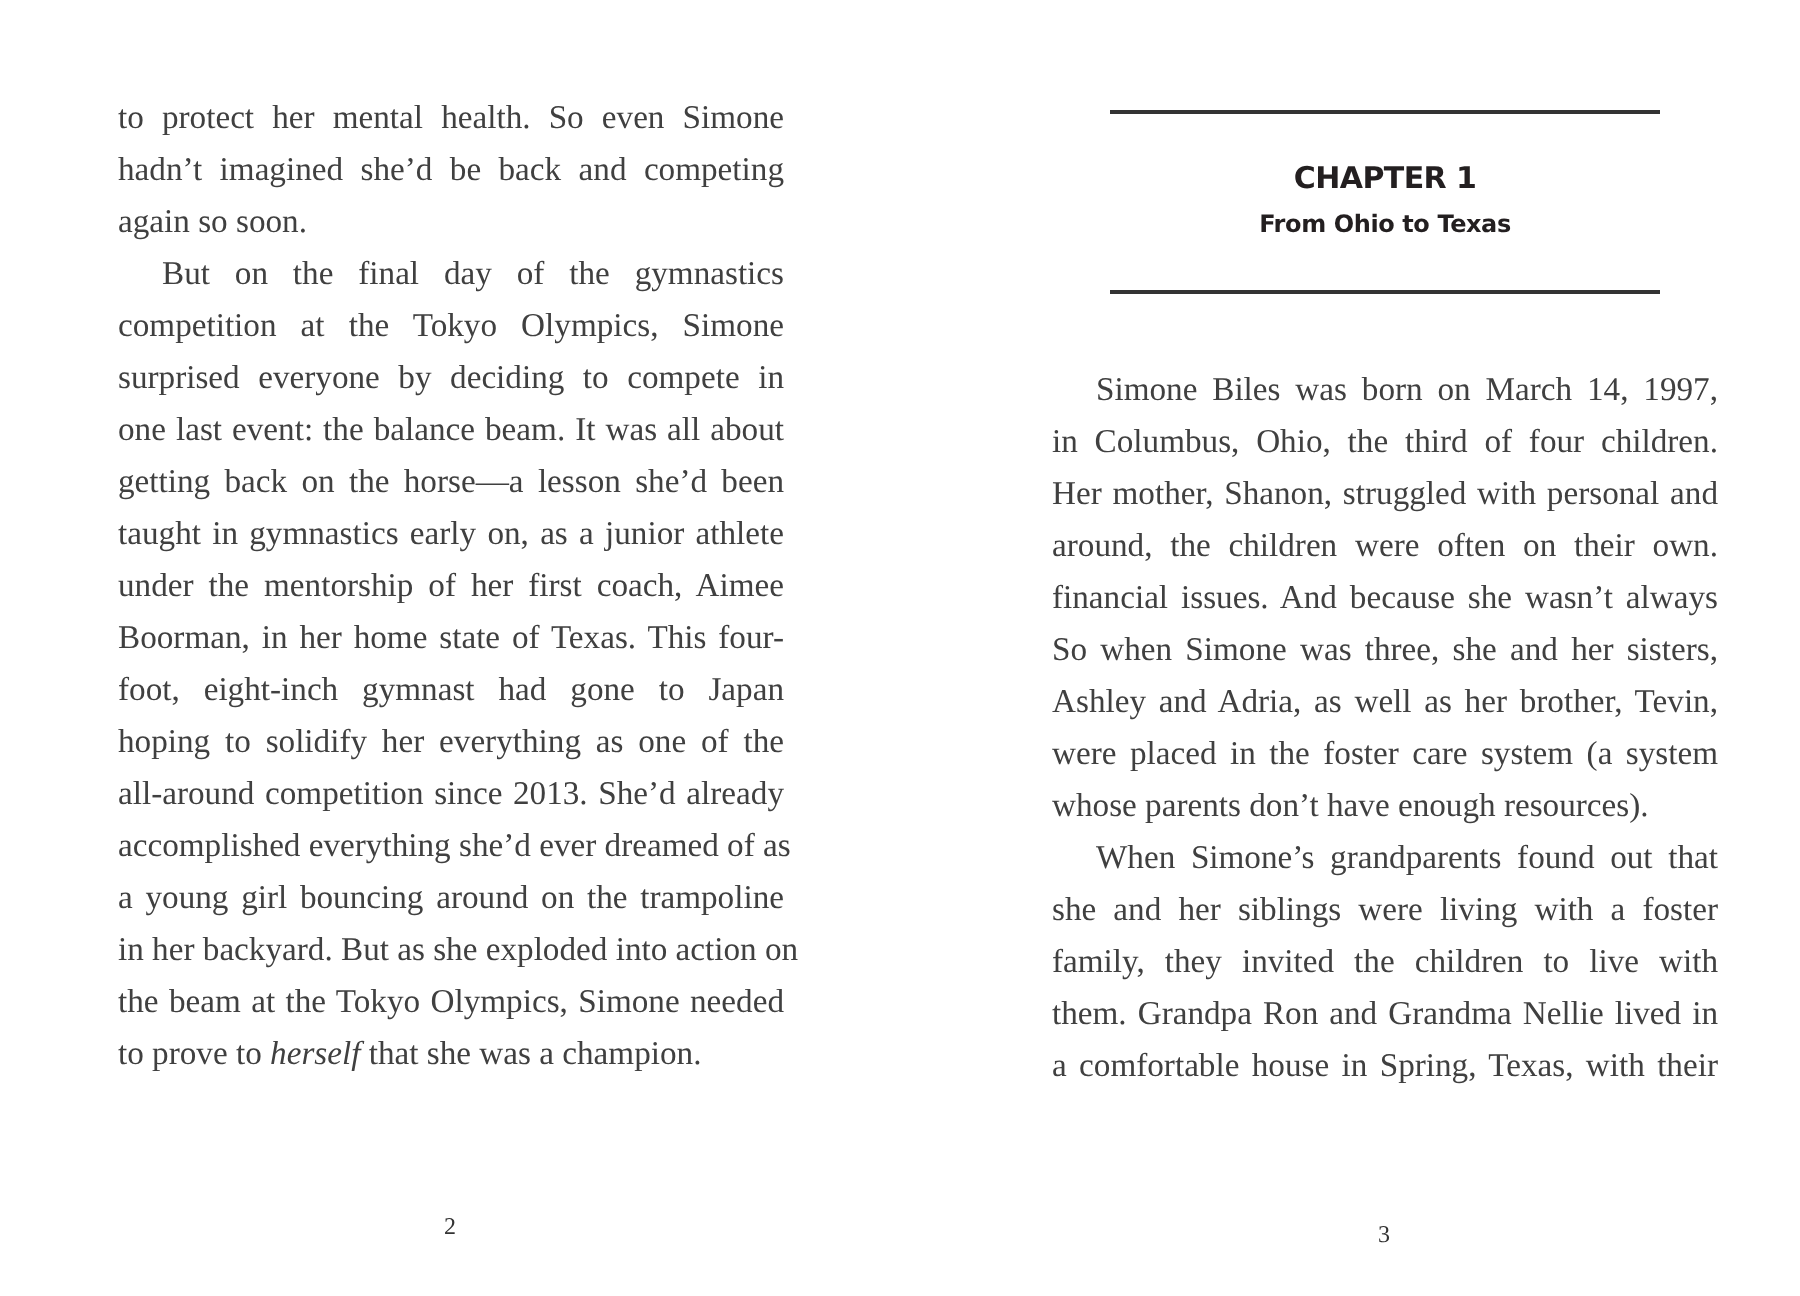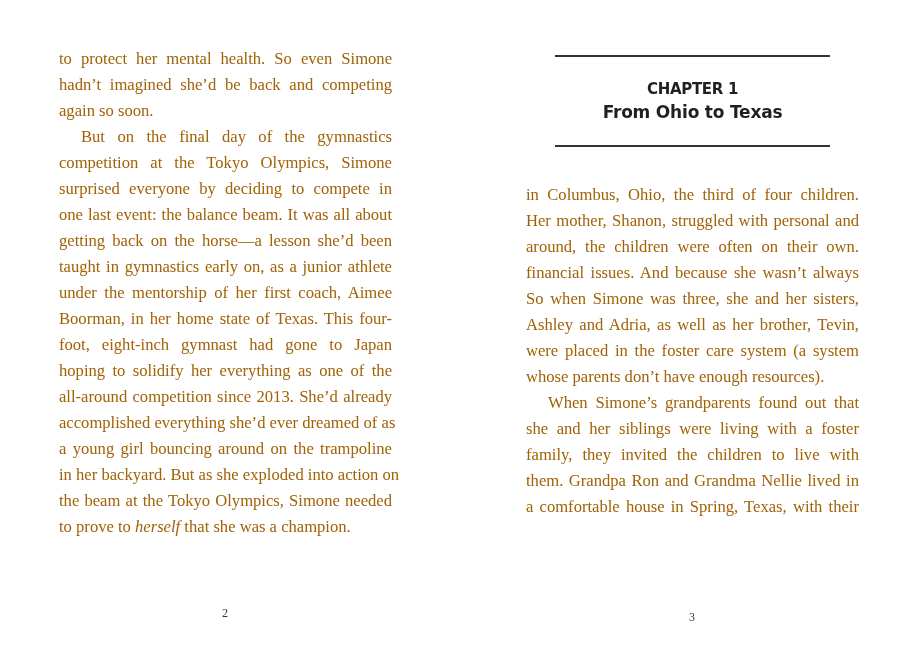--- a/index.html
+++ b/index.html
@@ -5,21 +5,21 @@
     html, body { margin: 0; padding: 0; background: #ffffff; }
     body { width: 900px; height: 648px; position: relative; overflow: hidden; }
     .page { position: absolute; top: 0; height: 648px; }
     .left { left: 0; width: 450px; }
     .right { left: 472px; width: 450px; }
     .text-block {
       position: absolute;
       font-family: "Liberation Serif", "DejaVu Serif", serif;
       font-size: 16.6px;
       line-height: 26px;
-      color: #a16207;
+      color: #404040;
     }
     .left .text-block { left: 59px; top: 46px; width: 333px; }
     .right .text-block { left: 54px; top: 182px; width: 333px; }
     .line {
       display: block;
       white-space: nowrap;
       text-align: justify;
       text-align-last: justify;
       height: 26px;
     }
@@ -48,21 +48,21 @@
     .chapter-head {
       position: absolute;
       left: 83px; width: 275px;
       top: 78px;
       text-align: center;
       font-family: "DejaVu Sans", "Liberation Sans", sans-serif;
       font-weight: bold;
       color: #231f20;
     }
     .chapter-num { font-size: 15px; line-height: 22px; letter-spacing: -0.3px; }
-    .chapter-title { font-size: 17px; line-height: 24px; letter-spacing: -0.2px; }
+    .chapter-title { font-size: 12px; line-height: 24px; letter-spacing: -0.2px; }
   </style>
 </head>
 <body>
 
 <div class="page left">
   <div class="text-block" id="left-body">
       <span class="line">to protect her mental health. So even Simone</span>
       <span class="line">hadn’t imagined she’d be back and competing</span>
       <span class="line last">again so soon.</span>
       <span class="line indent">But on the final day of the gymnastics</span>
@@ -86,20 +86,21 @@
 </div>
 
 <div class="page right">
   <div class="rule top"></div>
   <div class="chapter-head">
     <div class="chapter-num">CHAPTER 1</div>
     <div class="chapter-title">From Ohio to Texas</div>
   </div>
   <div class="rule bottom"></div>
   <div class="text-block" id="right-body">
+      <span class="line indent">Simone Biles was born on March 14, 1997,</span>
       <span class="line">in Columbus, Ohio, the third of four children.</span>
       <span class="line">Her mother, Shanon, struggled with personal and</span>
       <span class="line">around, the children were often on their own.</span>
       <span class="line">financial issues. And because she wasn’t always</span>
       <span class="line">So when Simone was three, she and her sisters,</span>
       <span class="line">Ashley and Adria, as well as her brother, Tevin,</span>
       <span class="line">were placed in the foster care system (a system</span>
       <span class="line last">whose parents don’t have enough resources).</span>
       <span class="line indent">When Simone’s grandparents found out that</span>
       <span class="line">she and her siblings were living with a foster</span>

